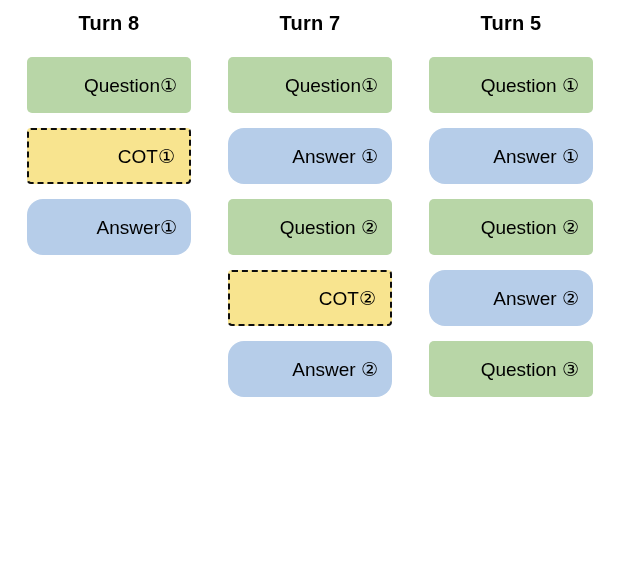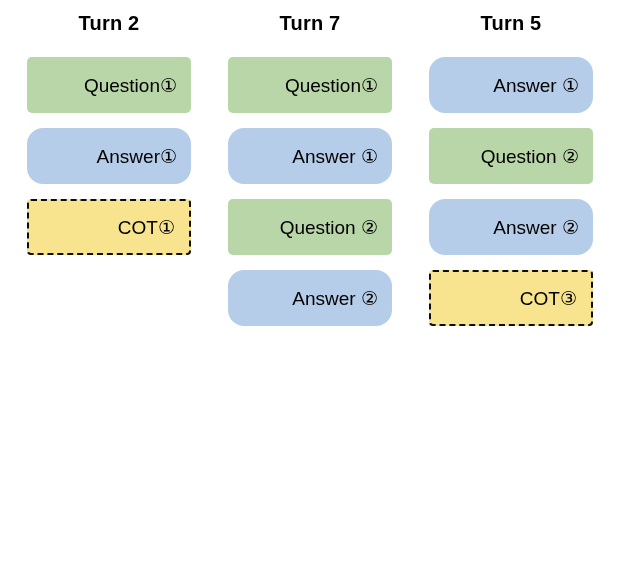--- a/index.html
+++ b/index.html
@@ -58,33 +58,35 @@
     border: 2.5px dashed var(--cot-border-color);
     border-radius: 4px;
   }
 </style>
 </head>
 <body>
 
 <div class="canvas" style="--question-color: #b8d6a7; --answer-color: #b6cde9; --cot-color: #f8e48f; --cot-border-color: #0d0d0d;">
   <div class="diagram">
       <div class="column">
-        <div class="col-title">Turn 2</div>
+        <div class="col-title">Turn 8</div>
         <div class="box question">Question①</div>
+        <div class="box cot">COT①</div>
         <div class="box answer">Answer①</div>
-        <div class="box cot">COT①</div>
       </div>
       <div class="column">
         <div class="col-title">Turn 7</div>
         <div class="box question">Question①</div>
         <div class="box answer">Answer ①</div>
         <div class="box question">Question ②</div>
+        <div class="box cot">COT②</div>
         <div class="box answer">Answer ②</div>
       </div>
       <div class="column">
         <div class="col-title">Turn 5</div>
+        <div class="box question">Question ①</div>
         <div class="box answer">Answer ①</div>
         <div class="box question">Question ②</div>
         <div class="box answer">Answer ②</div>
-        <div class="box cot">COT③</div>
+        <div class="box question">Question ③</div>
       </div>
     </div>
 </div>
 
 </body></html>

